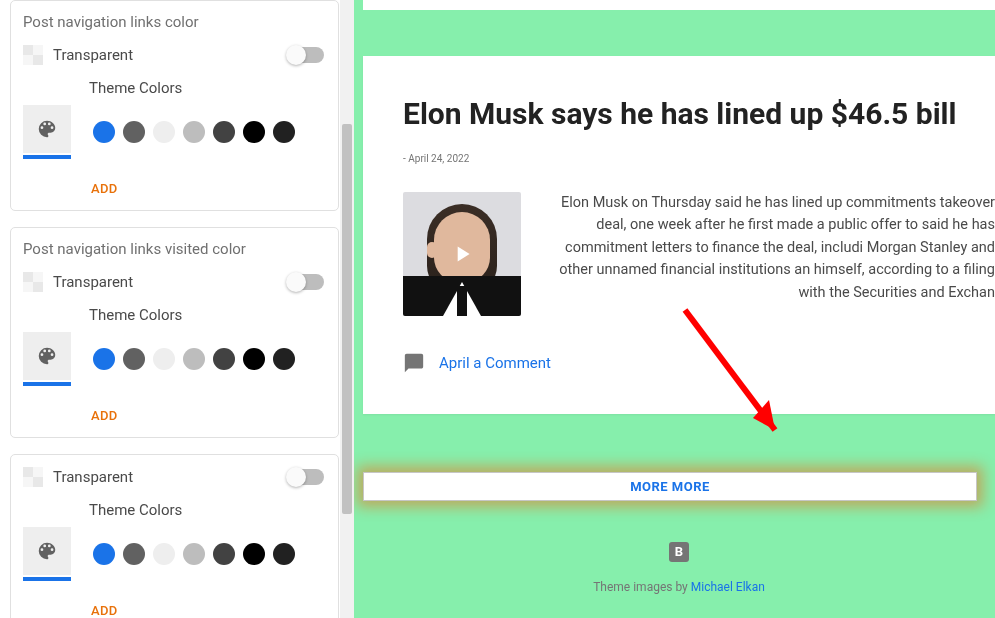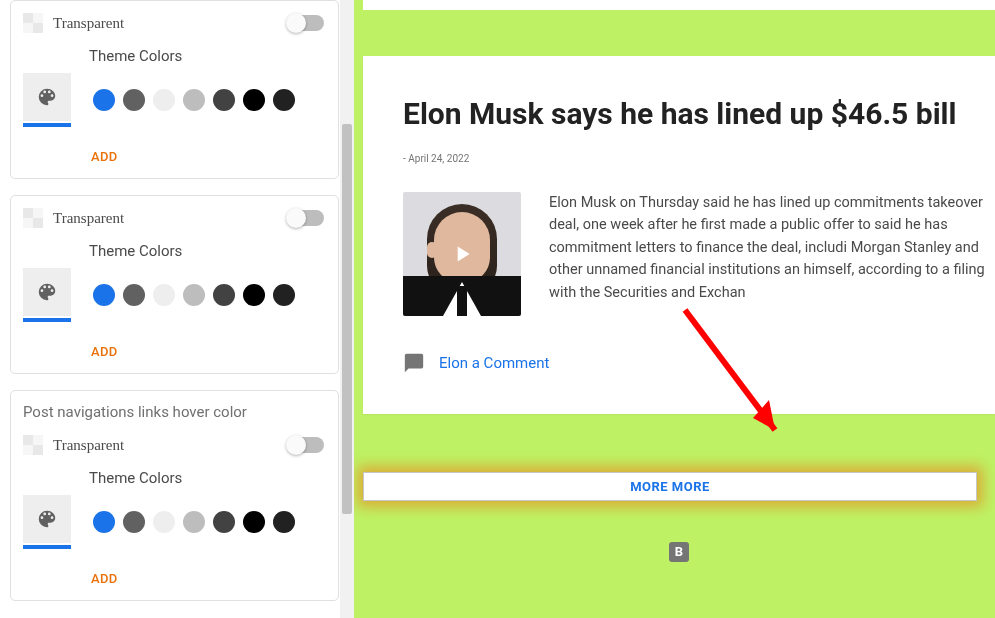--- a/index.html
+++ b/index.html
@@ -1,43 +1,43 @@
 <!DOCTYPE html>
 <html><head>
 <meta charset="utf-8">
 <style>
 * { box-sizing: border-box; margin: 0; padding: 0; }
 body { font-family: Roboto, Arial, sans-serif; background: #fff; width: 995px; height: 618px; overflow: hidden; position: relative; }
 .layout { display: flex; height: 618px; }
 .sidebar { width: 345px; background: #fff; padding: 0 6px 0 10px; overflow-y: auto; }
 .panel { border: 1px solid #e0e0e0; border-radius: 5px; padding: 12px 14px 14px 12px; margin-bottom: 16px; }
 .panel-title { font-size: 15px; color: #707070; margin-bottom: 14px; font-weight: 400; }
-.transparent-row { display: flex; align-items: center; justify-content: space-between; margin-bottom: 14px; font-family: Liberation Serif, serif; }
+.transparent-row { display: flex; align-items: center; justify-content: space-between; margin-bottom: 14px; }
 .transparent-left { display: flex; align-items: center; gap: 10px; }
 .checker { width: 20px; height: 20px; position: relative; }
 .checker::before, .checker::after { content:""; position:absolute; width:10px; height:10px; }
 .checker::before { background:#e8e8e8; left:0; top:0; box-shadow: 10px 10px 0 #e8e8e8; }
 .checker::after { background:#f6f6f6; left:10px; top:0; box-shadow: -10px 10px 0 #f6f6f6; }
 .transparent-label { font-size: 15px; color: #4a4a4a; }
 .toggle { width: 36px; height: 16px; background: #bdbdbd; border-radius: 10px; position: relative; cursor: pointer; }
 .toggle .knob { width: 20px; height: 20px; background: #fafafa; border-radius: 50%; position: absolute; left: -2px; top: -2px; box-shadow: 0 1px 3px rgba(0,0,0,.3); }
 .theme-label { font-size: 15px; color: #4a4a4a; margin-left: 66px; margin-bottom: 8px; }
 .swatch-row { display: flex; align-items: center; gap: 8px; }
 .swatch-btn-wrap { display: flex; flex-direction: column; align-items: stretch; margin-right: 14px; }
 .swatch-btn { width: 48px; height: 48px; background: #eee; display: flex; align-items: center; justify-content: center; cursor: pointer; }
 .swatch-bar { height: 4px; background: #1a73e8; margin-top: 2px; }
 .palette-icon { width: 22px; height: 22px; }
 .swatches { display: flex; gap: 8px; align-items: center; }
 .swatch { width: 22px; height: 22px; border-radius: 50%; cursor: pointer; }
 .add-link { color: #e8710a; font-size: 13px; font-weight: 500; margin-top: 22px; margin-left: 68px; letter-spacing: .3px; cursor: pointer; }
-.preview { flex:1; background: #bef264; padding: 0 0 0 18px; position: relative; overflow: hidden; }
+.preview { flex:1; background: #86efac; padding: 0 0 0 18px; position: relative; overflow: hidden; }
 .article-box { background:#fff; margin-top: 46px; padding: 40px 0 40px 40px; box-shadow: 0 1px 2px rgba(0,0,0,.06); }
 .article-title { font-size: 30px; font-weight: 700; color: #222; margin-bottom: 22px; white-space: nowrap; }
 .article-date { font-size: 10px; color: #757575; margin-bottom: 28px; }
-.article-body { display: flex; gap: 28px; }
+.article-body { display: flex; gap: 28px; text-align: right; }
 .thumb { width: 118px; height: 124px; background:#dcdce0; border-radius: 2px; position: relative; flex-shrink: 0; display:flex; align-items:center; justify-content:center; overflow: hidden; }
 .head-shape { position:absolute; width: 70px; height: 90px; background: linear-gradient(#3b2e26,#2a211b); border-radius: 40px 40px 32px 32px; top:12px; left:24px; }
 .head-face { position:absolute; width: 56px; height: 70px; background: #e0b89d; border-radius: 30px 30px 26px 26px; top:20px; left:31px; }
 .head-ear { position:absolute; width: 10px; height: 16px; background: #e0b89d; border-radius: 6px; top:50px; left:24px; }
 .suit { position:absolute; bottom:0; left:0; right:0; height:40px; background:#111; }
 .collar { position:absolute; bottom:0; left:40px; width:38px; height:34px; background:#fff; clip-path: polygon(50% 0, 100% 100%, 0 100%); }
 .tie { position:absolute; bottom:0; left:54px; width:10px; height:30px; background:#111; }
 .play { position: relative; }
 .excerpt { font-size: 14.5px; color: #4a4a4a; line-height: 1.55; }
 .comment-row { display:flex; align-items:center; gap:14px; margin-top: 36px; }
@@ -56,20 +56,21 @@
 ::-webkit-scrollbar-track { background: #f1f1f1; }
 ::-webkit-scrollbar-thumb { background: #c1c1c1; }
 </style>
 </head>
 <body>
 
 <div class="layout">
   <div class="sidebar">
 
     <div class="panel">
+      <div class="panel-title">Post navigation links color</div>
       <div class="transparent-row">
         <div class="transparent-left">
           <div class="checker"></div>
           <div class="transparent-label">Transparent</div>
         </div>
         <div class="toggle">
             <div class="knob"></div>
           </div>
       </div>
       <div class="theme-label">Theme Colors</div>
@@ -89,20 +90,21 @@
           <div class="swatch" style="background:#bdbdbd"></div>
           <div class="swatch" style="background:#424242"></div>
           <div class="swatch" style="background:#000000"></div>
           <div class="swatch" style="background:#212121"></div>
         </div>
       </div>
       <div class="add-link">ADD</div>
     </div>
 
     <div class="panel">
+      <div class="panel-title">Post navigation links visited color</div>
       <div class="transparent-row">
         <div class="transparent-left">
           <div class="checker"></div>
           <div class="transparent-label">Transparent</div>
         </div>
         <div class="toggle">
             <div class="knob"></div>
           </div>
       </div>
       <div class="theme-label">Theme Colors</div>
@@ -122,21 +124,20 @@
           <div class="swatch" style="background:#bdbdbd"></div>
           <div class="swatch" style="background:#424242"></div>
           <div class="swatch" style="background:#000000"></div>
           <div class="swatch" style="background:#212121"></div>
         </div>
       </div>
       <div class="add-link">ADD</div>
     </div>
 
     <div class="panel">
-      <div class="panel-title">Post navigations links hover color</div>
       <div class="transparent-row">
         <div class="transparent-left">
           <div class="checker"></div>
           <div class="transparent-label">Transparent</div>
         </div>
         <div class="toggle">
             <div class="knob"></div>
           </div>
       </div>
       <div class="theme-label">Theme Colors</div>
@@ -184,31 +185,34 @@
           <svg class="play" width="26" height="26" viewBox="0 0 24 24">
               <path fill="#fff" d="M8 5v14l11-7z"></path>
             </svg>
         </div>
         <div class="excerpt"> Elon Musk on Thursday said he has lined up commitments takeover deal, one week after he first made a public offer to said he has commitment letters to finance the deal, includi Morgan Stanley and other unnamed financial institutions an himself, according to a filing with the Securities and Exchan</div>
       </div>
       <div class="comment-row">
         <svg class="comment-icon" viewBox="0 0 24 24">
             <path d="M20 2H4c-1.1 0-2 .9-2 2v18l4-4h14c1.1 0 2-.9 2-2V4c0-1.1-.9-2-2-2z"></path>
           </svg>
-        <span class="comment-link">Elon a Comment</span>
+        <span class="comment-link">April a Comment</span>
       </div>
     </div>
 
     <div class="more-bar">MORE MORE</div>
 
     <div class="footer-line">
       <span class="blogger-row">
         <span class="blogger-badge">B</span>
       </span>
     </div>
+    <div class="theme-credit">
+      <span>Theme images by </span><a>Michael Elkan</a>
+    </div>
 
     <svg class="arrow" style="left:330px; top:300px;" width="130" height="160" viewBox="0 0 130 160">
       <line x1="10" y1="10" x2="100" y2="130" stroke="#ff0000" stroke-width="6"></line>
       <polygon points="100,130 78,118 94,100" fill="#ff0000"></polygon>
     </svg>
 
   </div>
 </div>
 
 <div class="left-scroll-track"></div>

